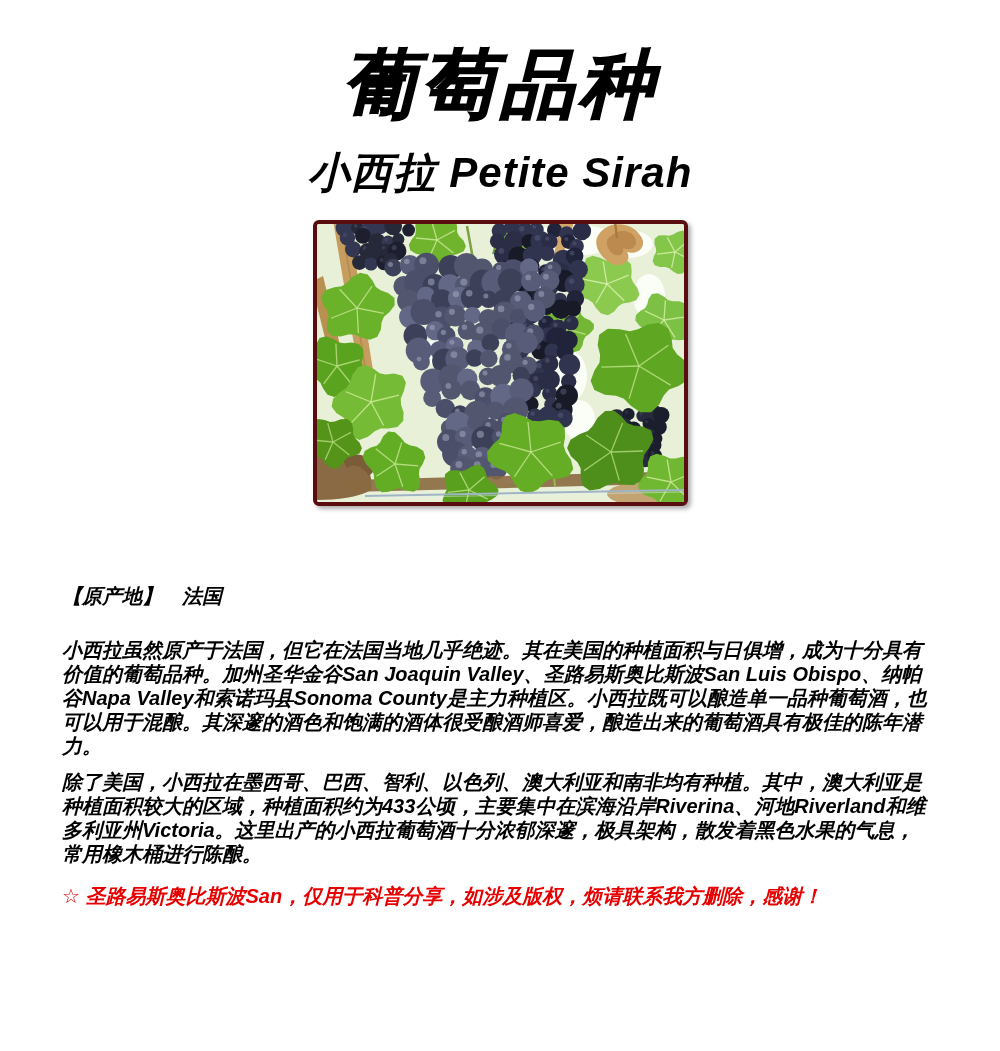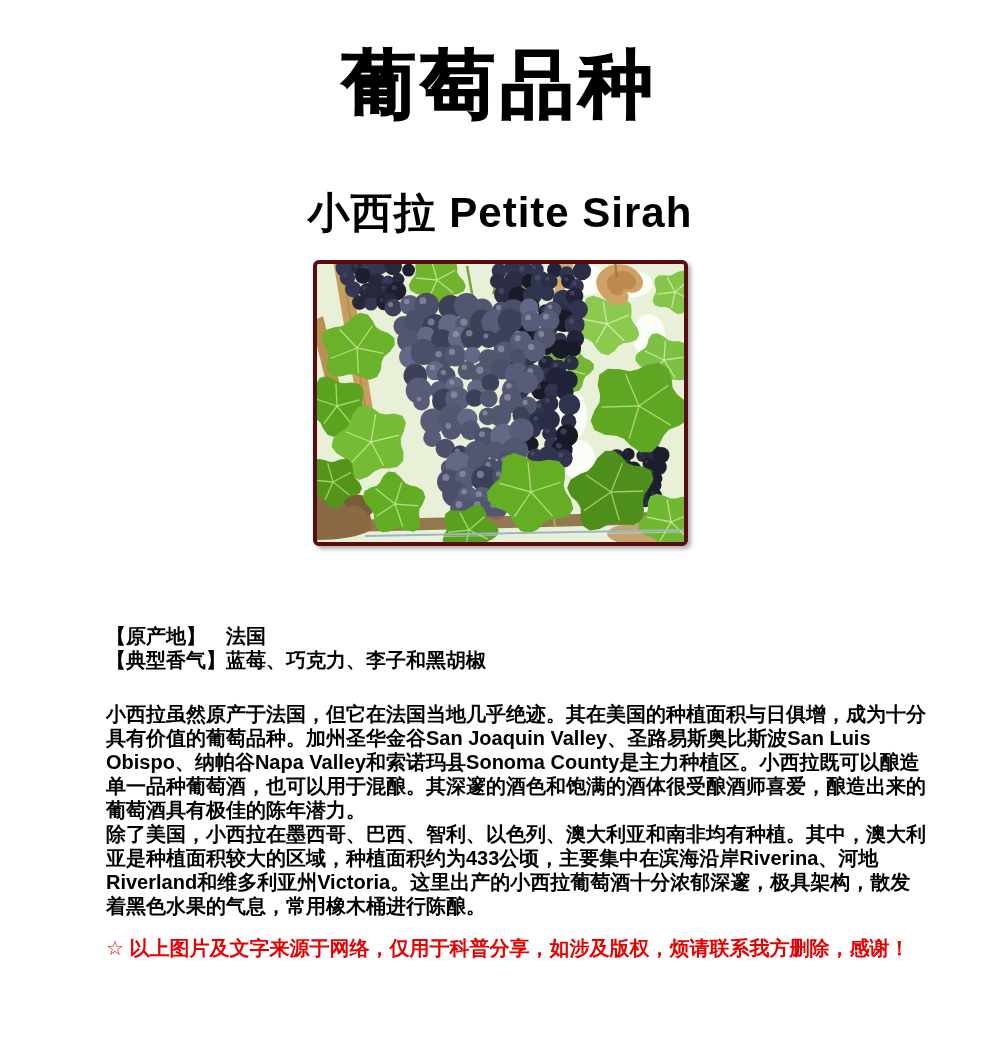--- a/index.html
+++ b/index.html
@@ -4,62 +4,63 @@
 <style>
   html,body{margin:0;padding:0;background:#ffffff;}
   .page{
     position:relative;
     width:1000px;height:1051px;
     margin:0 auto;
     background:#ffffff;
     color:#000;
     font-family:"Liberation Sans","DejaVu Sans",sans-serif;
     overflow:hidden;
+    font-style:italic;
   }
   .title{
     margin:0;
     padding-top:48px;
     text-align:center;
     font-size:74px;
     line-height:1;
     font-weight:bold;
     letter-spacing:5px;
     -webkit-text-stroke:1.5px #000;
   }
   .subtitle{
-    margin-top:70px;
+    margin-top:30px;
     text-align:center;
     font-size:42px;
     line-height:1;
     font-weight:bold;
     letter-spacing:1px;
   }
   .photo{
     margin:26px auto 0;
     width:367px;height:278px;
     border:4px solid #5a0d10;
     border-radius:6px;
     box-shadow:3px 3px 4px rgba(110,110,110,.55);
     overflow:hidden;
     background:#e8f1d8;
   }
   .photo svg{display:block;}
   .content{
-    padding:0 70px 0 106px;
+    padding:0 70px 0 62px;
     font-size:20px;
     line-height:24px;
     font-weight:bold;
   }
   .info{margin-top:78px;}
   .info-row{white-space:nowrap;}
   .info-value.gap{margin-left:20px;}
   .para{margin:0;}
   .p1{margin-top:19px;}
   .p2{margin-top:30px;}
-  .p3{margin-top:0;}
+  .p3{margin-top:12px;}
   .disclaimer{
     margin:18px 0 0;
     color:#e60000;
   }
 </style>
 </head>
 <body>
 
 <div class="page">
 
@@ -538,26 +539,23 @@
         <line x1="48" y1="272" x2="367" y2="266" stroke="#9fb5c5" stroke-width="2"></line>
         <line x1="48" y1="274" x2="367" y2="268" stroke="#e5edf2" stroke-width="0.8" opacity="0.6"></line>
       </svg>
   </figure>
 
   <div class="content">
     <div class="info">
       <div class="info-row">
         <span class="info-label">【原产地】</span><span class="info-value gap">法国</span>
       </div>
-      <div class="info-row">
-        <span class="info-label">【典型香气】</span><span class="info-value">蓝莓、巧克力、李子和黑胡椒</span>
-      </div>
     </div>
 
     <p class="para p2">小西拉虽然原产于法国，但它在法国当地几乎绝迹。其在美国的种植面积与日俱增，成为十分具有价值的葡萄品种。加州圣华金谷San Joaquin Valley、圣路易斯奥比斯波San Luis Obispo、纳帕谷Napa Valley和索诺玛县Sonoma County是主力种植区。小西拉既可以酿造单一品种葡萄酒，也可以用于混酿。其深邃的酒色和饱满的酒体很受酿酒师喜爱，酿造出来的葡萄酒具有极佳的陈年潜力。</p>
     <p class="para p3">除了美国，小西拉在墨西哥、巴西、智利、以色列、澳大利亚和南非均有种植。其中，澳大利亚是种植面积较大的区域，种植面积约为433公顷，主要集中在滨海沿岸Riverina、河地Riverland和维多利亚州Victoria。这里出产的小西拉葡萄酒十分浓郁深邃，极具架构，散发着黑色水果的气息，常用橡木桶进行陈酿。</p>
 
     <p class="disclaimer">
       <span>☆</span>
-      <span>以上图片及文字来源于网络，仅用于科普分享，如涉及版权，烦请联系我方删除，感谢！</span>
+      <span>圣路易斯奥比斯波San，仅用于科普分享，如涉及版权，烦请联系我方删除，感谢！</span>
     </p>
   </div>
 </div>
 
 </body></html>

